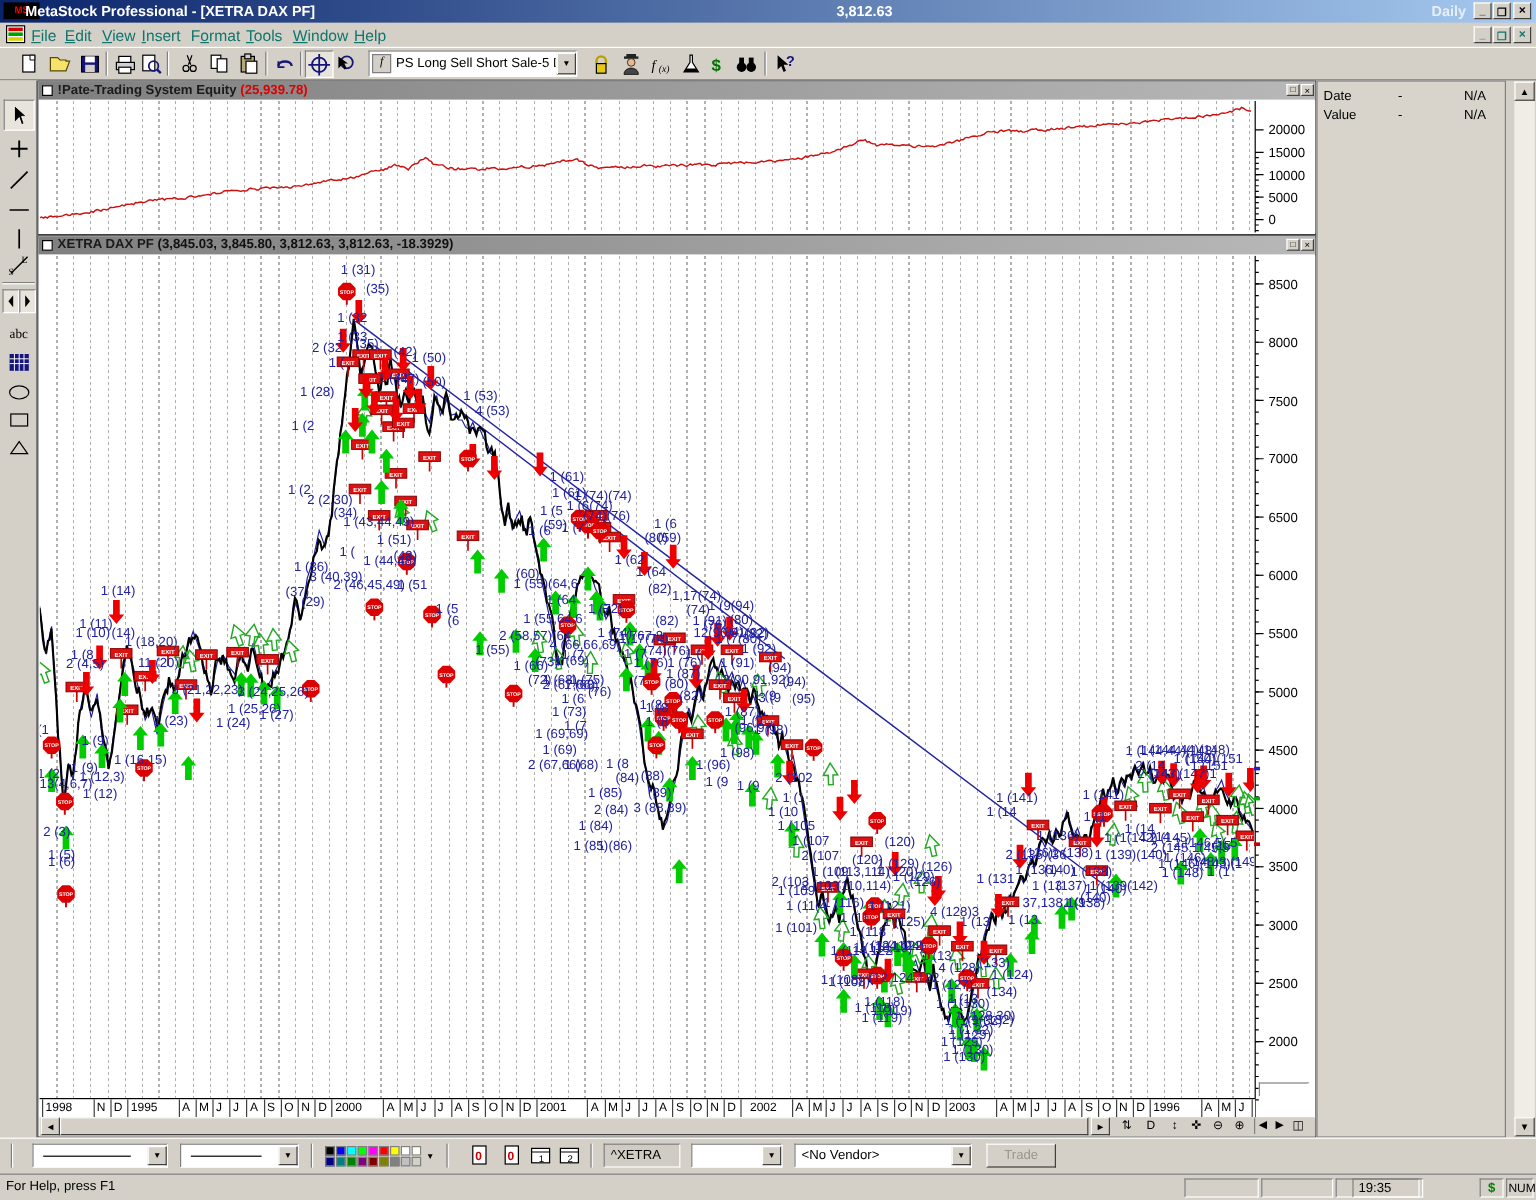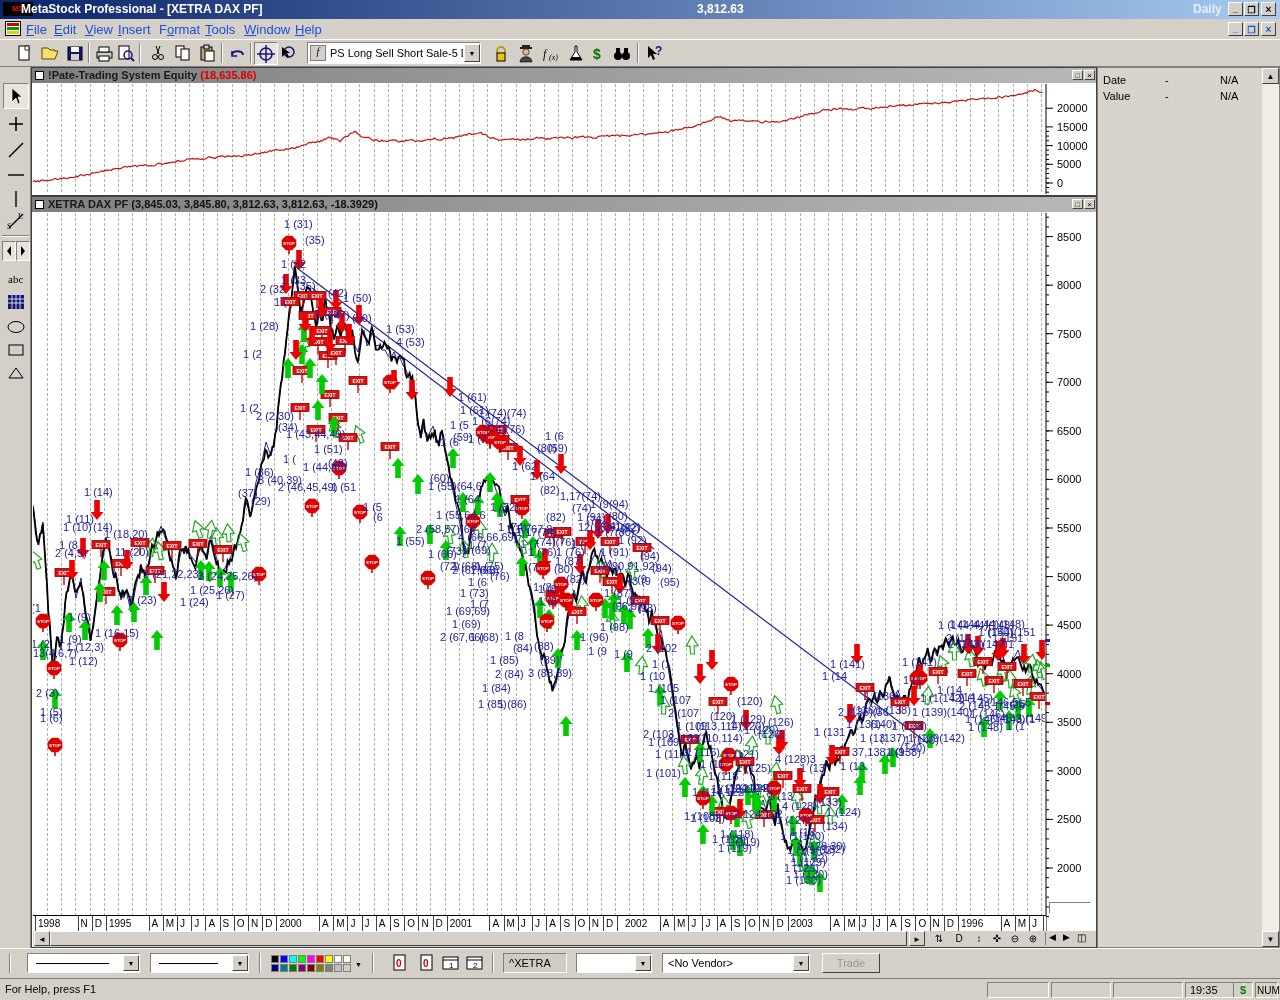--- a/index.html
+++ b/index.html
@@ -10,21 +10,21 @@
 <div style="position:absolute;left:0;top:0;width:1280px;height:19px;background:linear-gradient(to right,#0a246a,#a6caf0);color:#fff;font-weight:bold;font-size:12px">
 <span style="position:absolute;left:3px;top:2px;width:30px;height:14px;background:#000;color:#f00;font-size:8px;text-align:center;line-height:14px">MS</span>
 <span style="position:absolute;left:21px;top:2px">MetaStock Professional - [XETRA DAX PF]</span>
 <span style="position:absolute;left:697px;top:2px">3,812.63</span>
 <span style="position:absolute;left:1193px;top:2px;color:#e8eef8">Daily</span>
 <span class="btn" style="left:1228px;top:2px;width:15px;height:14px;font-size:9px;color:#000;text-align:center;line-height:12px;font-weight:bold">_</span>
 <span class="btn" style="left:1244px;top:2px;width:15px;height:14px;font-size:9px;color:#000;text-align:center;line-height:14px;font-weight:bold">❐</span>
 <span class="btn" style="left:1261px;top:2px;width:15px;height:14px;font-size:10px;color:#000;text-align:center;line-height:13px;font-weight:bold">×</span>
 </div>
 
-<div style="position:absolute;left:0;top:19px;width:1280px;height:20px;background:#d4d0c8;font-size:13px;color:#1d4ed8">
+<div style="position:absolute;left:0;top:19px;width:1280px;height:20px;background:#d4d0c8;font-size:13px;color:#0f766e">
 <span style="position:absolute;left:5px;top:2px;width:16px;height:15px;background:#fff;border:1px solid #000;font-size:0">
 <span style="position:absolute;left:1px;top:1px;width:12px;height:3px;background:#d40000"></span>
 <span style="position:absolute;left:1px;top:5px;width:12px;height:3px;background:#00a000"></span>
 <span style="position:absolute;left:1px;top:9px;width:12px;height:3px;background:#d4d400"></span>
 </span>
 <span style="position:absolute;left:26px;top:3px"><u>F</u>ile</span>
 <span style="position:absolute;left:54px;top:3px"><u>E</u>dit</span>
 <span style="position:absolute;left:85px;top:3px"><u>V</u>iew</span>
 <span style="position:absolute;left:118px;top:3px"><u>I</u>nsert</span>
 <span style="position:absolute;left:159px;top:3px">F<u>o</u>rmat</span>
@@ -169,21 +169,21 @@
         <rect x="5" y="6" width="14" height="10" fill="none" stroke="#000"></rect>
       </svg></div>
     <div style="position:absolute;left:3px;top:294px;width:26px;height:22px;border:1px solid transparent"><svg width="24" height="24" viewBox="0 0 24 24">
         <path d="M12,6 L19,16 L5,16 Z" fill="none" stroke="#000"></path>
       </svg></div>
 </div>
 
 <div style="position:absolute;left:31px;top:67px;width:1066px;height:129px;background:#fff;border:1px solid #404040">
  <div style="position:absolute;left:0px;top:0px;width:1064px;height:15px;background:linear-gradient(to right,#7f7f7f,#b8b8b8)">
   <span style="position:absolute;left:3px;top:3px;width:9px;height:9px;background:#fff;border:1px solid #000"></span>
-  <span style="position:absolute;left:16px;top:1px;font-size:11px;font-weight:bold;color:#1a1a1a">!Pate-Trading System Equity <span style="color:#dd0000">(18,635.86)</span></span>
+  <span style="position:absolute;left:16px;top:1px;font-size:11px;font-weight:bold;color:#1a1a1a">!Pate-Trading System Equity <span style="color:#dd0000">(25,939.78)</span></span>
   <span class="btn" style="left:1040px;top:2px;width:11px;height:10px;font-size:7px;text-align:center;line-height:9px">□</span>
   <span class="btn" style="left:1052px;top:2px;width:11px;height:10px;font-size:8px;text-align:center;line-height:9px">×</span>
  </div>
  <div style="position:absolute;left:1px;top:16px;width:1013px;height:110px;background:#fff;overflow:hidden">
       <svg width="1014" height="110" viewBox="0 0 1014 110" style="position:absolute;left:0;top:0">
 <line x1="14.5" y1="0" x2="14.5" y2="110" stroke="#b0b0b0" stroke-width="1" stroke-dasharray="2.5,2.5" shape-rendering="crispEdges"></line>
 <line x1="28.5" y1="0" x2="28.5" y2="110" stroke="#b0b0b0" stroke-width="1" stroke-dasharray="2.5,2.5" shape-rendering="crispEdges"></line>
 <line x1="42.5" y1="0" x2="42.5" y2="110" stroke="#b0b0b0" stroke-width="1" stroke-dasharray="2.5,2.5" shape-rendering="crispEdges"></line>
 <line x1="57.5" y1="0" x2="57.5" y2="110" stroke="#b0b0b0" stroke-width="1" stroke-dasharray="2.5,2.5" shape-rendering="crispEdges"></line>
 <line x1="71.5" y1="0" x2="71.5" y2="110" stroke="#b0b0b0" stroke-width="1" stroke-dasharray="2.5,2.5" shape-rendering="crispEdges"></line>
@@ -1155,21 +1155,21 @@
       <div style="position:absolute;left:956px;top:1px;width:16px;height:14px;text-align:center;font-size:10px;line-height:14px;color:#000">✜</div>
       <div style="position:absolute;left:974px;top:1px;width:16px;height:14px;text-align:center;font-size:10px;line-height:14px;color:#000">⊖</div>
       <div style="position:absolute;left:992px;top:1px;width:16px;height:14px;text-align:center;font-size:10px;line-height:14px;color:#000">⊕</div>
       <div style="position:absolute;left:1012px;top:1px;width:1px;height:13px;background:#808080"></div>
       <div style="position:absolute;left:1016px;top:1px;font-size:9px">◀</div>
       <div style="position:absolute;left:1030px;top:1px;font-size:9px">▶</div>
       <div style="position:absolute;left:1044px;top:1px;font-size:10px">◫</div>
  </div>
 </div>
 
-<div style="position:absolute;left:1097px;top:67px;width:183px;height:881px;background:#d8d4cc;border:1px solid #808080">
+<div style="position:absolute;left:1097px;top:67px;width:158px;height:881px;background:#d8d4cc;border:1px solid #808080">
  <span style="position:absolute;left:5px;top:6px;font-size:11px">Date</span>
  <span style="position:absolute;left:67px;top:6px;font-size:11px">-</span>
  <span style="position:absolute;left:122px;top:6px;font-size:11px">N/A</span>
  <span style="position:absolute;left:5px;top:22px;font-size:11px">Value</span>
  <span style="position:absolute;left:67px;top:22px;font-size:11px">-</span>
  <span style="position:absolute;left:122px;top:22px;font-size:11px">N/A</span>
  <div style="position:absolute;left:164px;top:0px;width:17px;height:879px;background:#efede6"></div>
  <div class="btn" style="left:164px;top:0px;width:17px;height:16px;text-align:center;font-size:8px;line-height:16px">▲</div>
  <div class="btn" style="left:164px;top:863px;width:17px;height:16px;text-align:center;font-size:8px;line-height:16px">▼</div>
 </div>
@@ -1233,21 +1233,21 @@
     <span style="position:absolute;left:130px;top:1px;width:16px;height:16px;background:#d4d0c8;border:1px solid;border-color:#fff #404040 #404040 #fff;text-align:center;font-size:7px;line-height:16px">▼</span>
     </div>
     <div class="raised" style="position:absolute;left:822px;top:4px;width:58px;height:20px;text-align:center;font-size:11px;line-height:18px;color:#9a968e">Trade</div>
 </div>
 
 <div style="position:absolute;left:0;top:978px;width:1280px;height:22px;background:#d4d0c8;border-top:1px solid #808080;font-size:11px">
 <span style="position:absolute;left:5px;top:4px">For Help, press F1</span>
 <div class="sunken" style="position:absolute;left:987px;top:3px;width:62px;height:16px"></div>
 <div class="sunken" style="position:absolute;left:1051px;top:3px;width:60px;height:16px"></div>
 <div class="sunken" style="position:absolute;left:1113px;top:3px;width:70px;height:16px"></div>
-<div class="sunken" style="position:absolute;left:1185px;top:3px;width:59px;height:16px">
+<div class="sunken" style="position:absolute;left:1127px;top:3px;width:59px;height:16px">
       <span style="position:absolute;left:4px;top:1px">19:35</span>
     </div>
 <div class="sunken" style="position:absolute;left:1233px;top:3px;width:20px;height:16px">
       <span style="position:absolute;left:6px;top:1px;color:#008000;font-weight:bold">$</span>
     </div>
 <div class="sunken" style="position:absolute;left:1255px;top:3px;width:23px;height:16px">
       <span style="position:absolute;left:1px;top:2px;font-size:10px">NUM</span>
     </div>
 </div>
 

